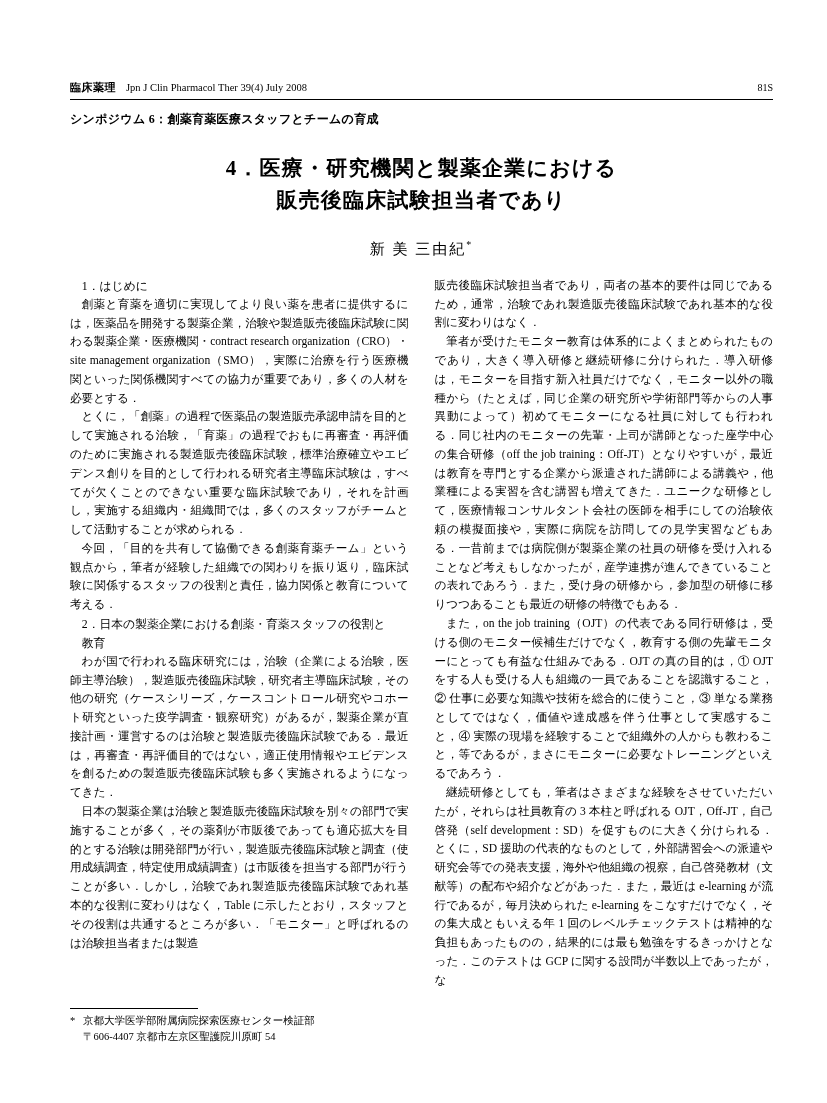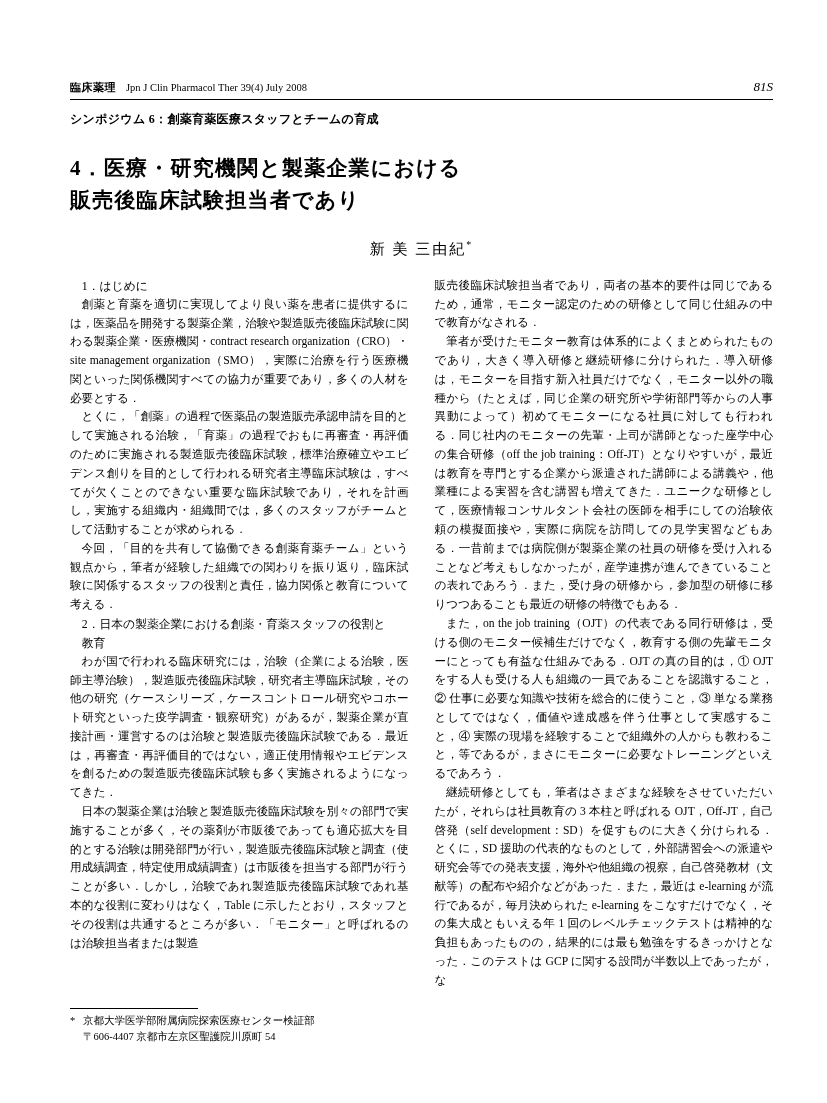--- a/index.html
+++ b/index.html
@@ -35,41 +35,41 @@
     font-size: 11px;
     letter-spacing: 0.5px;
   }
   .runhead .en {
     margin-left: 10px;
     font-size: 10.5px;
     margin-top: 26px;
   }
   .runhead .pageno {
     margin-left: auto;
-    font-size: 13px;
-    font-style: italic;
+    font-size: 10px;
   }
   .rule {
     border: 0;
     border-top: 1.1px solid #000;
     margin: 3px 0 10px 0;
   }
 
   
   .meeting {
     font-size: 12px;
     font-weight: bold;
     line-height: 1.65;
     letter-spacing: 0.3px;
     margin-bottom: 2px;
   }
   .meeting .sp { display: inline-block; width: 12px; }
 
   
   .title-block {
+    text-align: center;
     margin-top: 22px;
   }
   .title-line {
     font-size: 21px;
     font-weight: bold;
     letter-spacing: 1.2px;
     line-height: 1.55;
   }
   .author {
     text-align: center;
@@ -165,21 +165,21 @@
       <p>創薬と育薬を適切に実現してより良い薬を患者に提供するには，医薬品を開発する製薬企業，治験や製造販売後臨床試験に関わる製薬企業・医療機関・contract research organization（CRO）・site management organization（SMO），実際に治療を行う医療機関といった関係機関すべての協力が重要であり，多くの人材を必要とする．</p>
       <p>とくに，「創薬」の過程で医薬品の製造販売承認申請を目的として実施される治験，「育薬」の過程でおもに再審査・再評価のために実施される製造販売後臨床試験，標準治療確立やエビデンス創りを目的として行われる研究者主導臨床試験は，すべてが欠くことのできない重要な臨床試験であり，それを計画し，実施する組織内・組織間では，多くのスタッフがチームとして活動することが求められる．</p>
       <p>今回，「目的を共有して協働できる創薬育薬チーム」という観点から，筆者が経験した組織での関わりを振り返り，臨床試験に関係するスタッフの役割と責任，協力関係と教育について考える．</p>
       <p class="sec-head">2．日本の製薬企業における創薬・育薬スタッフの役割と</p>
       <p class="sec-head" style="margin-top:0;">教育</p>
       <p>わが国で行われる臨床研究には，治験（企業による治験，医師主導治験），製造販売後臨床試験，研究者主導臨床試験，その他の研究（ケースシリーズ，ケースコントロール研究やコホート研究といった疫学調査・観察研究）があるが，製薬企業が直接計画・運営するのは治験と製造販売後臨床試験である．最近は，再審査・再評価目的ではない，適正使用情報やエビデンスを創るための製造販売後臨床試験も多く実施されるようになってきた．</p>
       <p>日本の製薬企業は治験と製造販売後臨床試験を別々の部門で実施することが多く，その薬剤が市販後であっても適応拡大を目的とする治験は開発部門が行い，製造販売後臨床試験と調査（使用成績調査，特定使用成績調査）は市販後を担当する部門が行うことが多い．しかし，治験であれ製造販売後臨床試験であれ基本的な役割に変わりはなく，Table に示したとおり，スタッフとその役割は共通するところが多い．「モニター」と呼ばれるのは治験担当者または製造</p>
     </div>
 
     <div class="col">
-      <p class="noindent">販売後臨床試験担当者であり，両者の基本的要件は同じであるため，通常，モニター認定のための研修として同じ仕組みの中で教育がなされる．</p>
+      <p class="noindent">販売後臨床試験担当者であり，両者の基本的要件は同じであるため，通常，治験であれ製造販売後臨床試験であれ基本的な役割に変わりはなく．</p>
       <p>筆者が受けたモニター教育は体系的によくまとめられたものであり，大きく導入研修と継続研修に分けられた．導入研修は，モニターを目指す新入社員だけでなく，モニター以外の職種から（たとえば，同じ企業の研究所や学術部門等からの人事異動によって）初めてモニターになる社員に対しても行われる．同じ社内のモニターの先輩・上司が講師となった座学中心の集合研修（off the job training：Off-JT）となりやすいが，最近は教育を専門とする企業から派遣された講師による講義や，他業種による実習を含む講習も増えてきた．ユニークな研修として，医療情報コンサルタント会社の医師を相手にしての治験依頼の模擬面接や，実際に病院を訪問しての見学実習などもある．一昔前までは病院側が製薬企業の社員の研修を受け入れることなど考えもしなかったが，産学連携が進んできていることの表れであろう．また，受け身の研修から，参加型の研修に移りつつあることも最近の研修の特徴でもある．</p>
       <p>また，on the job training（OJT）の代表である同行研修は，受ける側のモニター候補生だけでなく，教育する側の先軰モニターにとっても有益な仕組みである．OJT の真の目的は，① OJT をする人も受ける人も組織の一員であることを認識すること，② 仕事に必要な知識や技術を総合的に使うこと，③ 単なる業務としてではなく，価値や達成感を伴う仕事として実感すること，④ 実際の現場を経験することで組織外の人からも教わること，等であるが，まさにモニターに必要なトレーニングといえるであろう．</p>
       <p>継続研修としても，筆者はさまざまな経験をさせていただいたが，それらは社員教育の 3 本柱と呼ばれる OJT，Off-JT，自己啓発（self development：SD）を促すものに大きく分けられる．とくに，SD 援助の代表的なものとして，外部講習会への派遣や研究会等での発表支援，海外や他組織の視察，自己啓発教材（文献等）の配布や紹介などがあった．また，最近は e-learning が流行であるが，毎月決められた e-learning をこなすだけでなく，その集大成ともいえる年 1 回のレベルチェックテストは精神的な負担もあったものの，結果的には最も勉強をするきっかけとなった．このテストは GCP に関する設問が半数以上であったが，な</p>
     </div>
 
   </div>
 
   <div class="footnote">
     <hr class="fn-rule">
     <div class="fn-line">

